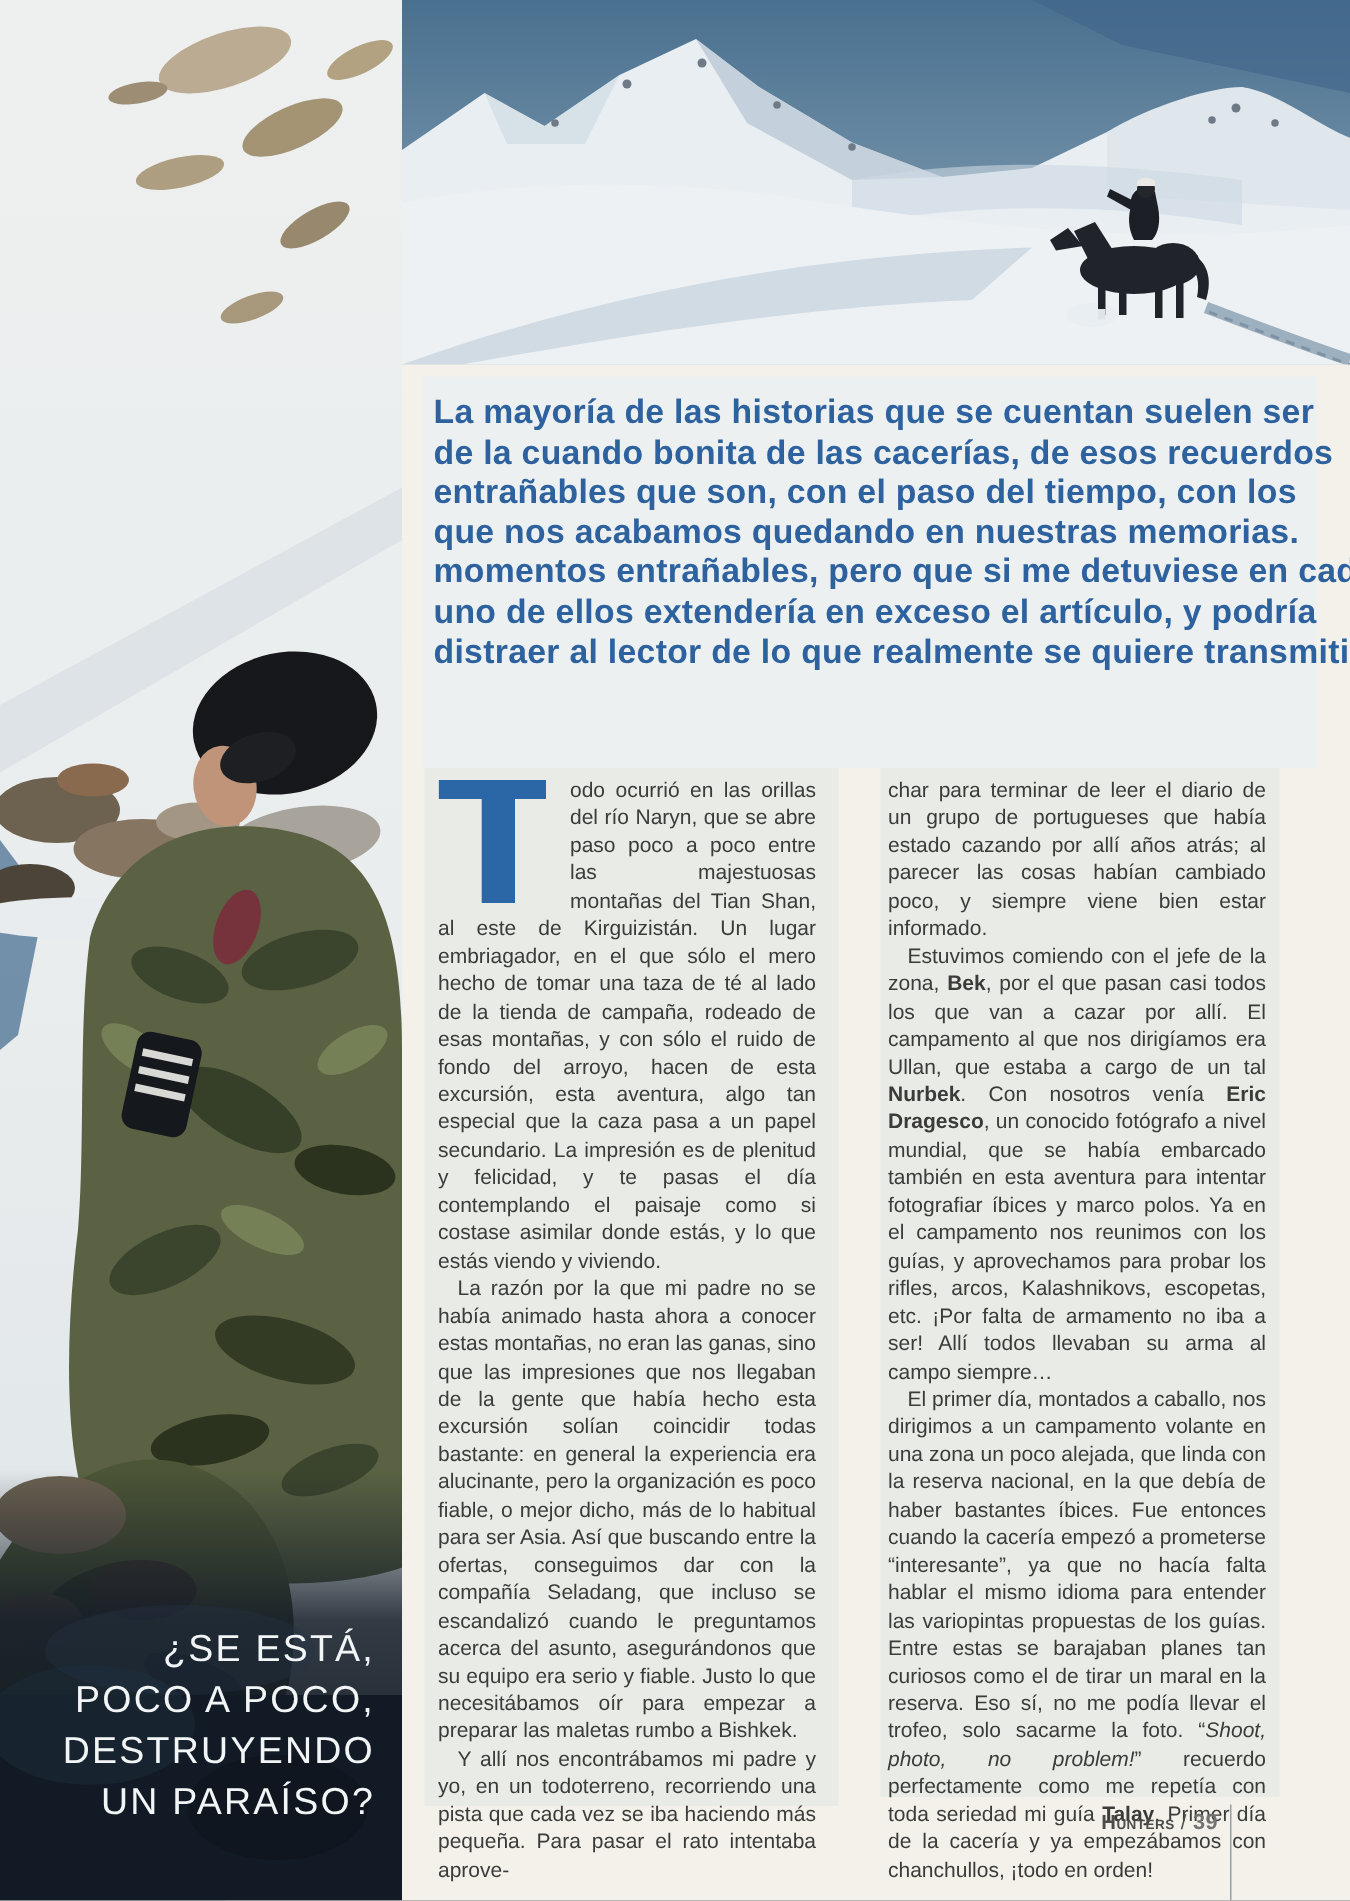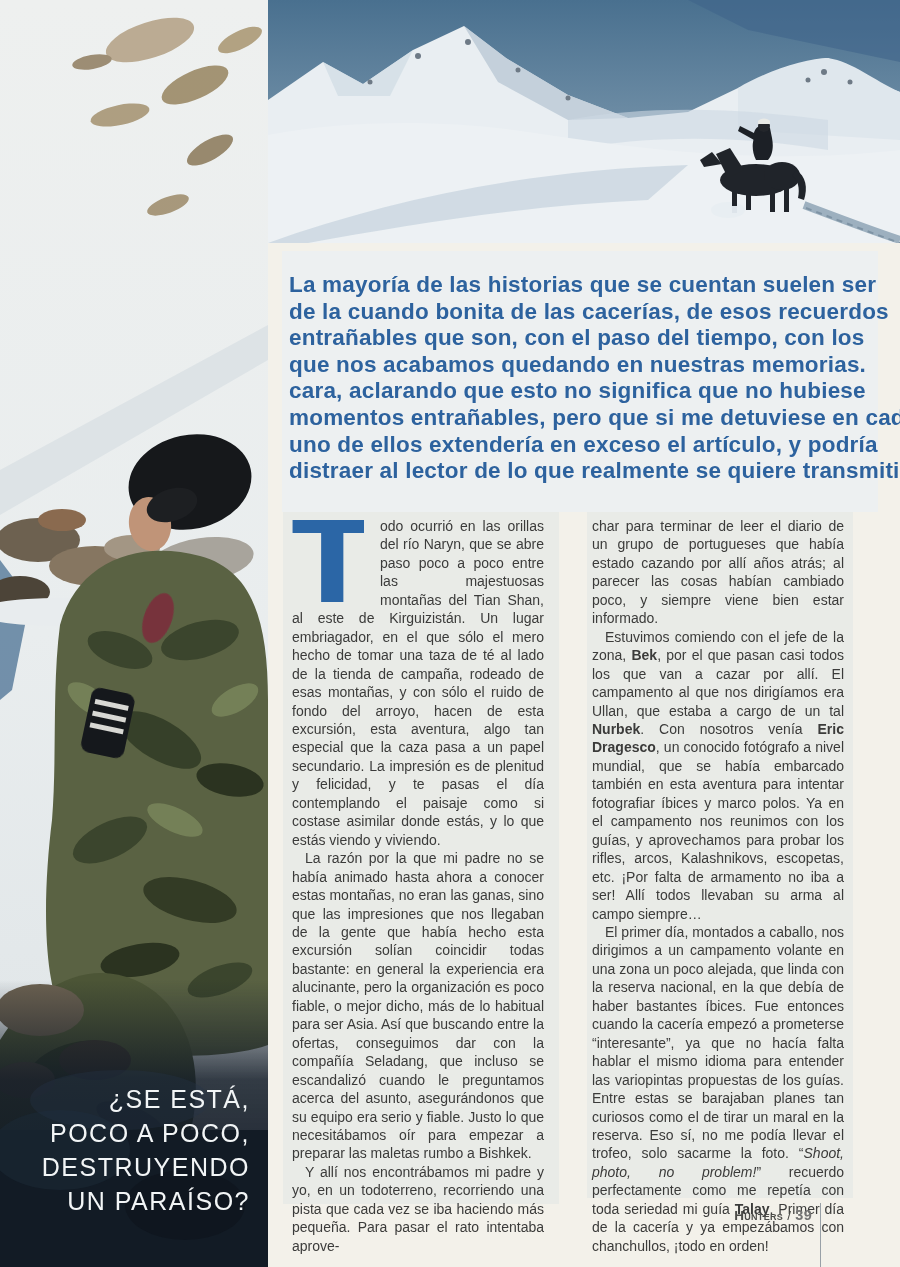--- a/index.html
+++ b/index.html
@@ -7,21 +7,21 @@
         font-family:"Liberation Sans",sans-serif;}
 
   
   .left-photo{position:absolute;left:0;top:0;width:268px;height:1267px;}
   .left-photo svg{display:block;width:100%;height:100%;}
   .top-photo{position:absolute;left:268px;top:0;width:632px;height:243px;}
   .top-photo svg{display:block;width:100%;height:100%;}
 
   
   .intro-bg{position:absolute;left:282px;top:251px;width:596px;height:261px;background:#edf0f1;}
-  .intro{position:absolute;left:289px;top:272px;width:585px;color:#2d629e;font-weight:bold;
+  .intro{position:absolute;left:289px;top:262px;width:585px;color:#2d629e;font-weight:bold;
          font-size:22.5px;line-height:26.6px;letter-spacing:.2px;}
   .intro .line{white-space:nowrap;}
 
   
   .colbg{position:absolute;top:512px;background:#e9ebe7;}
   .colbg.c1{left:283px;width:276px;height:692px;}
   .colbg.c2{left:587px;width:266px;height:686px;}
   .col{position:absolute;top:517px;width:252px;color:#3b3b3a;font-size:14px;line-height:18.45px;
        text-align:justify;}
   .col.c1{left:292px;}
@@ -185,21 +185,20 @@
       </g>
     </svg>
   </div>
 
   <div class="intro-bg"></div>
   <div class="intro">
       <div class="line">La mayoría de las historias que se cuentan suelen ser</div>
       <div class="line">de la cuando bonita de las cacerías, de esos recuerdos</div>
       <div class="line">entrañables que son, con el paso del tiempo, con los</div>
       <div class="line">que nos acabamos quedando en nuestras memorias.</div>
-      <div class="line">cara, aclarando que esto no significa que no hubiese</div>
       <div class="line">momentos entrañables, pero que si me detuviese en cada</div>
       <div class="line">uno de ellos extendería en exceso el artículo, y podría</div>
       <div class="line">distraer al lector de lo que realmente se quiere transmitir.</div>
     </div>
 
   <div class="colbg c1"></div>
   <div class="colbg c2"></div>
   <div class="col c1">
       <p class="para"><span class="dropcap">T</span><span>odo ocurrió en las orillas del río Naryn, que se abre paso poco a poco entre las majestuosas montañas del Tian Shan, al este de Kirguizistán. Un lugar embriagador, en el que sólo el mero hecho de tomar una taza de té al lado de la tienda de campaña, rodeado de esas montañas, y con sólo el ruido de fondo del arroyo, hacen de esta excursión, esta aventura, algo tan especial que la caza pasa a un papel secundario. La impresión es de plenitud y felicidad, y te pasas el día contemplando el paisaje como si costase asimilar donde estás, y lo que estás viendo y viviendo.</span></p>
       <p class="para indent"><span>La razón por la que mi padre no se había animado hasta ahora a conocer estas montañas, no eran las ganas, sino que las impresiones que nos llegaban de la gente que había hecho esta excursión solían coincidir todas bastante: en general la experiencia era alucinante, pero la organización es poco fiable, o mejor dicho, más de lo habitual para ser Asia. Así que buscando entre la ofertas, conseguimos dar con la compañía Seladang, que incluso se escandalizó cuando le preguntamos acerca del asunto, asegurándonos que su equipo era serio y fiable. Justo lo que necesitábamos oír para empezar a preparar las maletas rumbo a Bishkek.</span></p>

